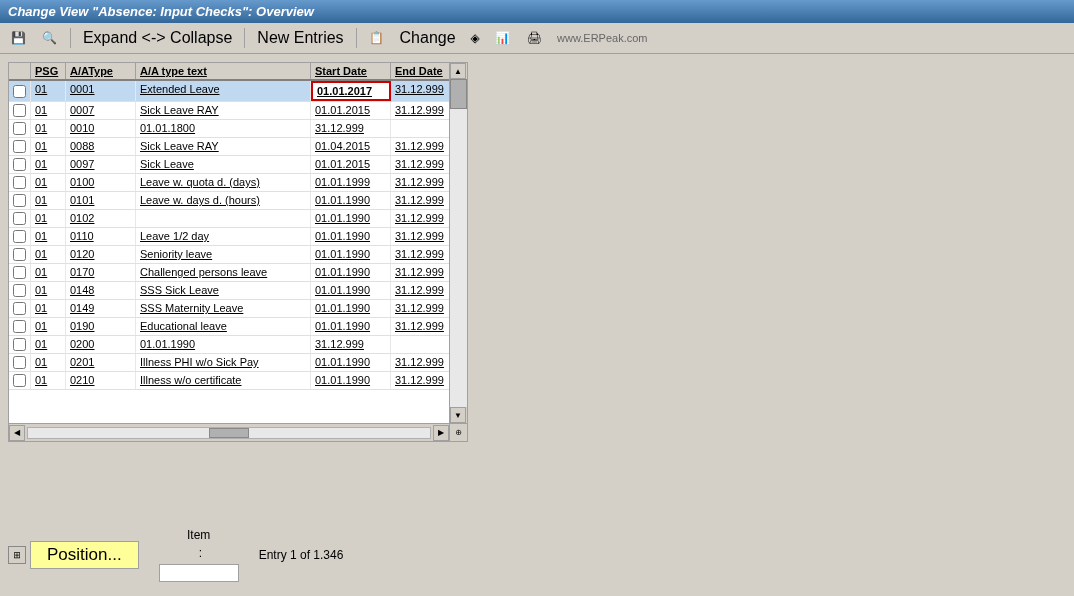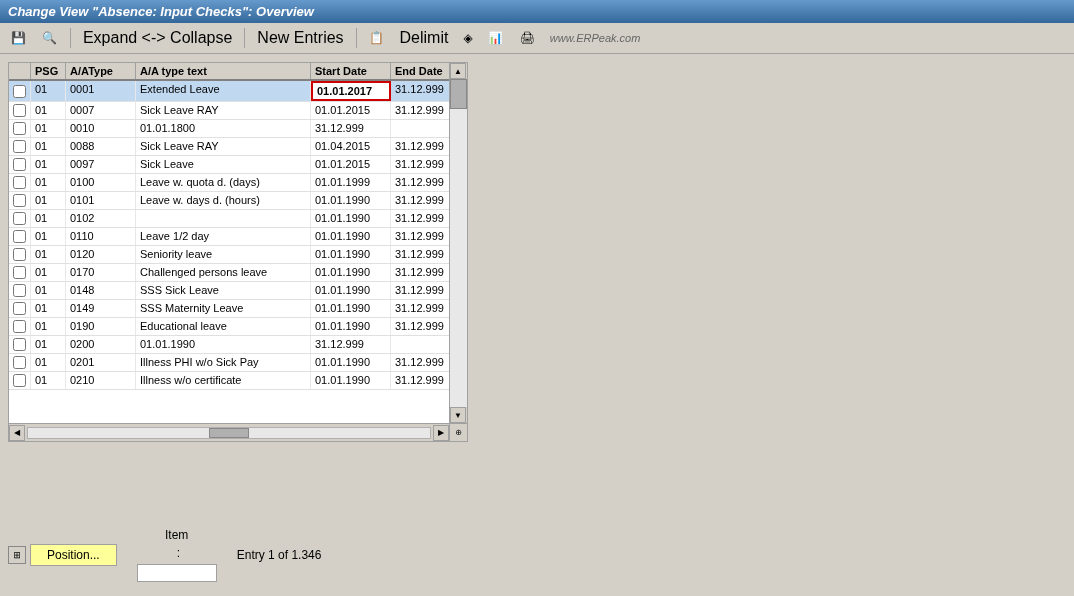--- a/index.html
+++ b/index.html
@@ -193,21 +193,21 @@
       left: 8px;
       right: 8px;
       display: flex;
       align-items: center;
       gap: 20px;
     }
     .position-btn {
       background: #ffff99;
       border: 1px solid #a0a0a0;
       padding: 3px 16px;
-      font-size: 12px;
+      font-size: 17px;
       cursor: pointer;
       display: flex;
       align-items: center;
       gap: 6px;
     }
     .status-item {
       display: flex;
       align-items: center;
       gap: 4px;
       font-size: 12px;
@@ -233,34 +233,34 @@
     <span>🔍</span>
   </button>
   <div class="toolbar-separator"></div>
   <span class="toolbar-text">Expand &lt;-&gt; Collapse</span>
   <div class="toolbar-separator"></div>
   <span class="toolbar-text">New Entries</span>
   <div class="toolbar-separator"></div>
   <button class="toolbar-btn">
     <span>📋</span>
   </button>
-  <span class="toolbar-text">Delimit</span>
+  <span class="toolbar-text">Change</span>
   <button class="toolbar-btn">
     <span>◈</span>
   </button>
   <button class="toolbar-btn">
     <span>📊</span>
   </button>
   <button class="toolbar-btn">
     <span>🖨</span>
   </button>
-  <span style="font-size:11px; color:#666; font-style:italic; margin-left:4px;">www.ERPeak.com</span>
+  <span style="font-size:11px; color:#666; margin-left:4px;">www.ERPeak.com</span>
 </div>
 
-<div class="main-content" style="position:relative; height:calc(596px - 60px);">
+<div class="main-content" style="position:relative; height:calc(596px - 60px);text-decoration:underline;">
 
   <div class="table-container">
 
     <div class="table-header">
       <div class="table-header-cell"></div>
       <div class="table-header-cell">PSG</div>
       <div class="table-header-cell">A/AType</div>
       <div class="table-header-cell">A/A type text</div>
       <div class="table-header-cell">Start Date</div>
       <div class="table-header-cell">End Date</div>

